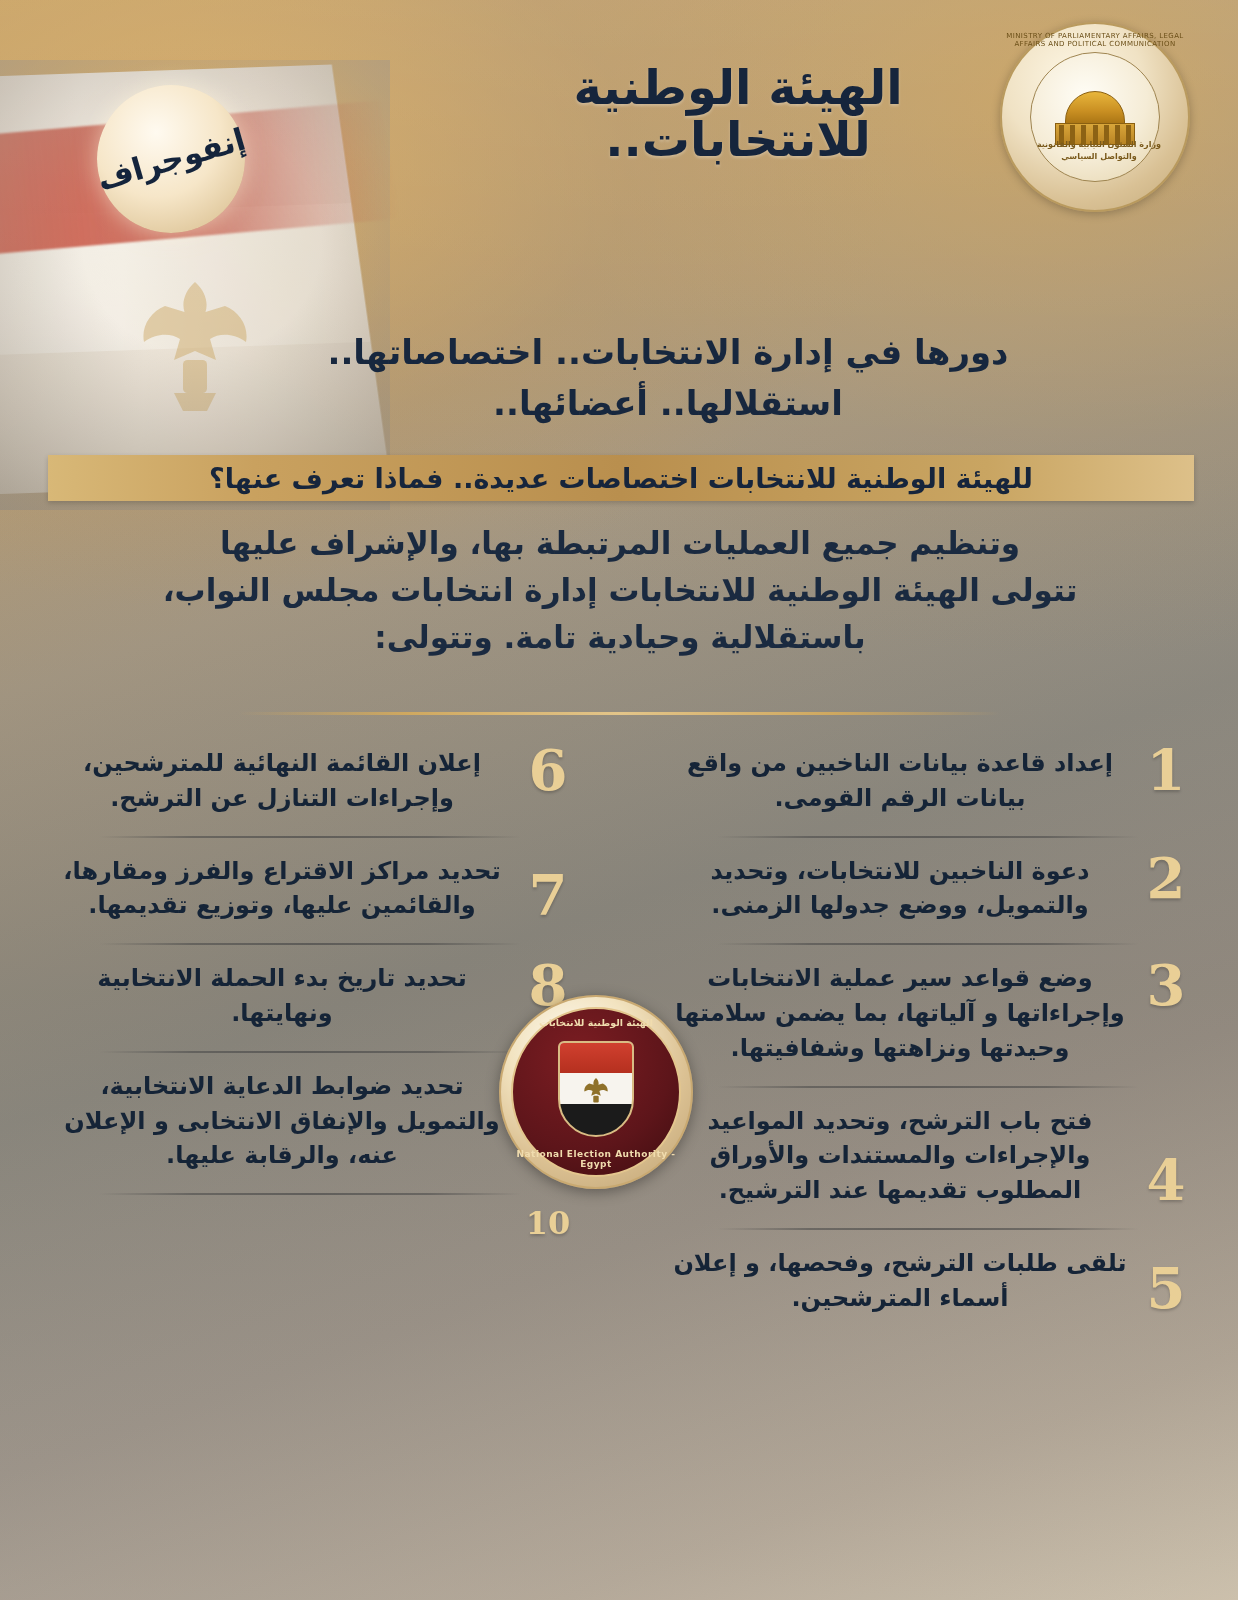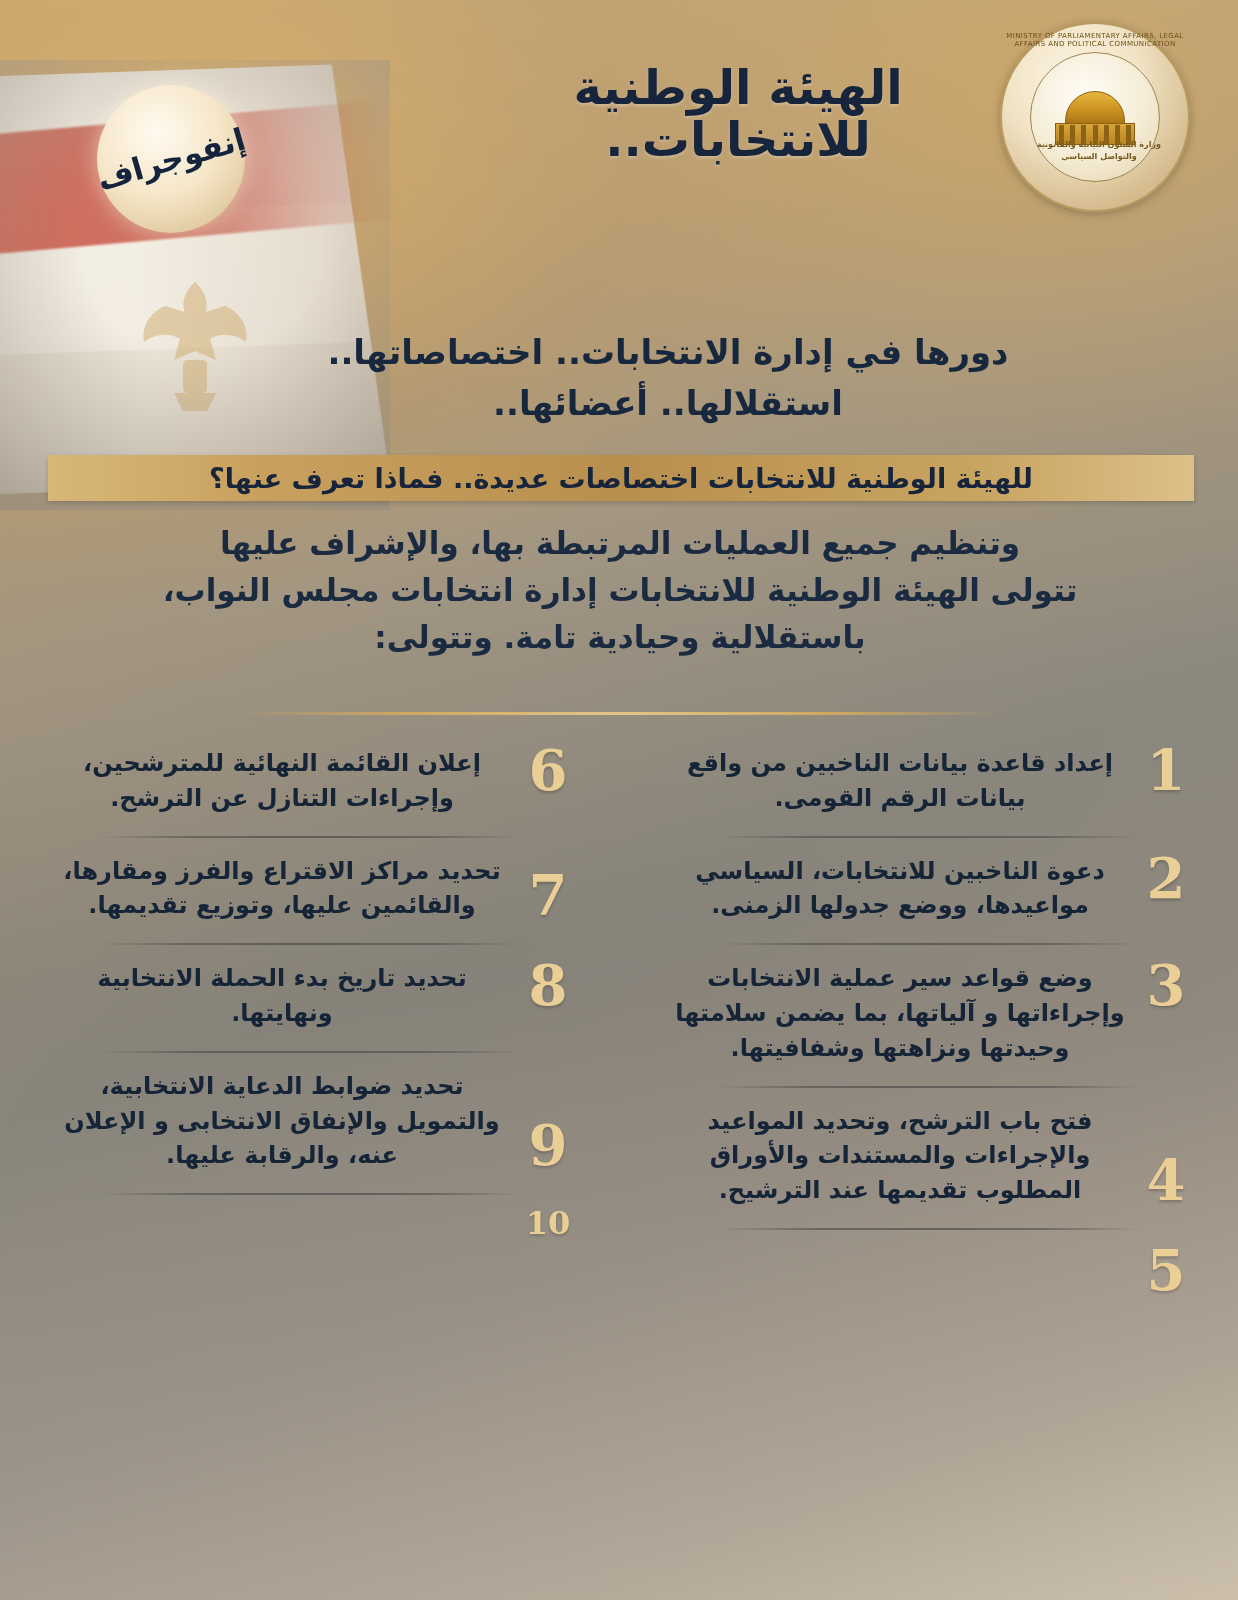--- a/index.html
+++ b/index.html
@@ -362,38 +362,39 @@
 
     <div class="col col-right">
       <div class="item">
         <div class="num">1</div>
         <div class="item-text">إعداد قاعدة بيانات الناخبين من واقع بيانات الرقم القومى.</div>
       </div>
       <div class="item-sep"></div>
 
       <div class="item">
         <div class="num">2</div>
-        <div class="item-text">دعوة الناخبين للانتخابات، السياسي مواعيدها، ووضع جدولها الزمنى.</div>
+        <div class="item-text">دعوة الناخبين للانتخابات، وتحديد والتمويل، ووضع جدولها الزمنى.</div>
       </div>
       <div class="item-sep"></div>
 
       <div class="item">
         <div class="num">3</div>
         <div class="item-text">وضع قواعد سير عملية الانتخابات وإجراءاتها و آلياتها، بما يضمن سلامتها وحيدتها ونزاهتها وشفافيتها.</div>
       </div>
       <div class="item-sep"></div>
 
       <div class="item">
         <div class="num bottom-align">4</div>
         <div class="item-text">فتح باب الترشح، وتحديد المواعيد والإجراءات والمستندات والأوراق المطلوب تقديمها عند الترشيح.</div>
       </div>
       <div class="item-sep"></div>
 
       <div class="item">
         <div class="num bottom-align">5</div>
+        <div class="item-text">تلقى طلبات الترشح، وفحصها، و إعلان أسماء المترشحين.</div>
       </div>
     </div>
 
     <div class="col col-left">
       <div class="item">
         <div class="num">6</div>
         <div class="item-text">إعلان القائمة النهائية للمترشحين، وإجراءات التنازل عن الترشح.</div>
       </div>
       <div class="item-sep"></div>
 
@@ -414,14 +415,28 @@
         <div class="item-text">تحديد ضوابط الدعاية الانتخابية، والتمويل والإنفاق الانتخابى و الإعلان عنه، والرقابة عليها.</div>
       </div>
       <div class="item-sep"></div>
 
       <div class="item">
         <div class="num small">10</div>
       </div>
     </div>
   </div>
 
+  <div class="nea-logo">
+    <div class="nea-ring"></div>
+    <div class="nea-top-text">الهيئة الوطنية للانتخابات</div>
+    <div class="nea-shield">
+      <div class="redtop"></div>
+      <svg class="nea-eagle" viewBox="0 0 100 100">
+        <g fill="#8a6a1f">
+          <path d="M50 10 C43 16 41 24 43 30 L30 26 C20 30 14 40 16 50 C24 44 34 44 40 48 L36 62 L50 56 L64 62 L60 48 C66 44 76 44 84 50 C86 40 80 30 70 26 L57 30 C59 24 57 16 50 10 Z"></path>
+          <rect x="42" y="62" width="16" height="20" rx="3"></rect>
+        </g>
+      </svg>
+    </div>
+    <div class="nea-bottom-text">National Election Authority - Egypt</div>
+  </div>
 
 </div>
 
 </body></html>

